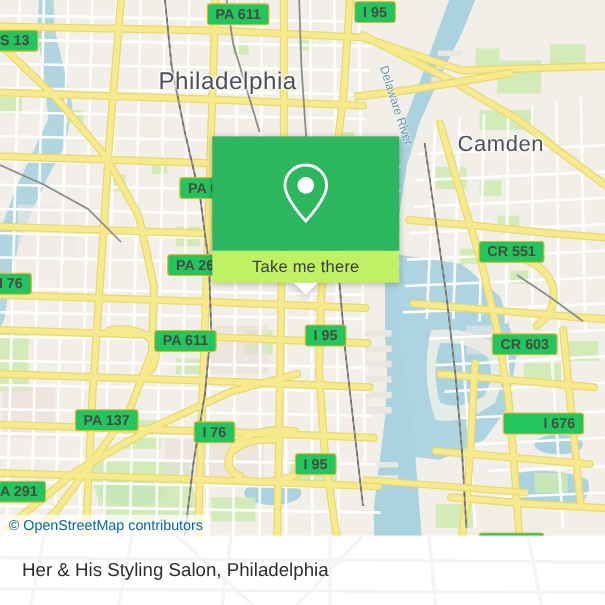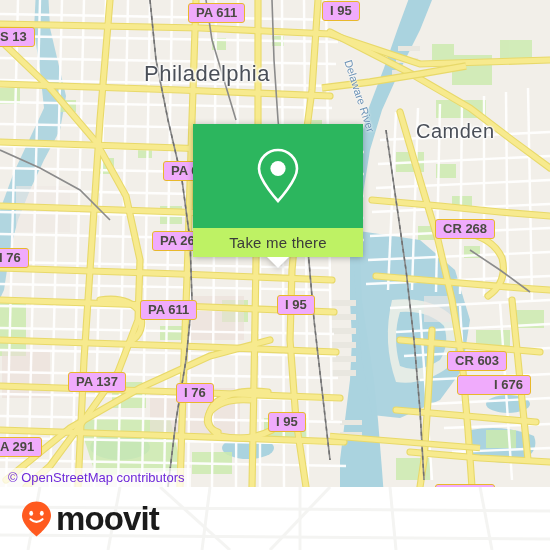--- a/index.html
+++ b/index.html
@@ -49,21 +49,21 @@
   }
   #label-delaware-river {
     left: 322px; top: 90px;
     transform: rotate(72deg);
     transform-origin: center center;
   }
 
   
   .shield {
     position: absolute;
-    background: #f0abfc;
+    background: #22c55e;
     border: 1.6px solid #e8b82a;
     border-radius: 3px;
     color: #4a4a42;
     font-size: 13px;
     font-weight: bold;
     padding: 1px 7px 2px 7px;
     white-space: nowrap;
     line-height: 15px;
     box-sizing: border-box;
   }
@@ -101,21 +101,21 @@
     border-right: 11px solid transparent;
     border-top: 11px solid #ffffff;
   }
 
   
   #attribution {
     position: absolute;
     left: 0; top: 468px;
     padding: 2px 6px 3px 8px;
     background: rgba(255,255,255,0.72);
-    color: #6d28d9;
+    color: #0369a1;
     font-size: 13px;
     white-space: nowrap;
   }
 
   
   #footer {
     position: absolute;
     left: 0; top: 487px;
     width: 550px; height: 63px;
     background: #ffffff;
@@ -415,24 +415,24 @@
 
     <div class="river-label" id="label-delaware-river">Delaware River</div>
 
     <div id="shield-layer">
         <div class="shield" style="left: -8px; top: 27px;">S 13</div>
         <div class="shield" style="left: 188px; top: 3px;">PA 611</div>
         <div class="shield" style="left: 322px; top: 1px;">I 95</div>
         <div class="shield" style="left: 163px; top: 161px;">PA 6</div>
         <div class="shield" style="left: -9px; top: 248px;">I 76</div>
         <div class="shield" style="left: 152px; top: 231px;">PA 26</div>
-        <div class="shield" style="left: 435px; top: 219px;">CR 268</div>
+        <div class="shield" style="left: 435px; top: 219px;">CR 551</div>
         <div class="shield" style="left: 140px; top: 300px;">PA 611</div>
         <div class="shield" style="left: 277px; top: 295px;">I 95</div>
-        <div class="shield" style="left: 447px; top: 303px; margin-top: 48px;">CR 603</div>
+        <div class="shield" style="left: 447px; top: 303px;">CR 603</div>
         <div class="shield" style="left: 68px; top: 372px;">PA 137</div>
         <div class="shield" style="left: 176px; top: 383px;">I 76</div>
         <div class="shield" style="left: 457px; top: 375px; padding-left: 36px;">I 676</div>
         <div class="shield" style="left: 268px; top: 412px;">I 95</div>
         <div class="shield" style="left: -8px; top: 437px;">A 291</div>
         <div class="shield" style="left: 435px; top: 452px; margin-top: 32px;">CR 630</div>
       </div>
 
     <div id="callout">
       <div id="callout-green">
@@ -459,26 +459,17 @@
         <path d="M300,0 L300,63"></path>
           <path d="M390,0 L396,63"></path>
           <path d="M480,0 L492,63"></path>
         <path d="M0,20 L550,24"></path>
           <path d="M0,48 L550,52"></path>
         <path d="M160,0 L230,63"></path>
           <path d="M330,0 L270,63"></path>
       </g>
     </svg>
 
-
-    <div id="brand">
-      <svg width="33" height="38" viewBox="0 0 33 38">
-        <path d="M16.5,1.5 C8.5,1.5 2,7.9 2,15.8 C2,25.2 16.5,36.5 16.5,36.5
-                 C16.5,36.5 31,25.2 31,15.8 C31,7.9 24.5,1.5 16.5,1.5 Z" fill="#ff5a1f"></path>
-        <ellipse cx="11.2" cy="13.2" rx="1.9" ry="2.5" fill="#ffffff"></ellipse>
-        <ellipse cx="21.8" cy="13.2" rx="1.9" ry="2.5" fill="#ffffff"></ellipse>
-        <path d="M10.5,19.2 Q16.5,24.6 22.5,19.2" fill="none" stroke="#ffffff" stroke-width="2.2" stroke-linecap="round"></path>
-      </svg>
-      <span id="brand-wordmark">moovit</span>
-    </div>
+    <div id="footer-title">Her &amp; His Styling Salon, Philadelphia</div>
+
   </div>
 
 </div>
 
 </body></html>

